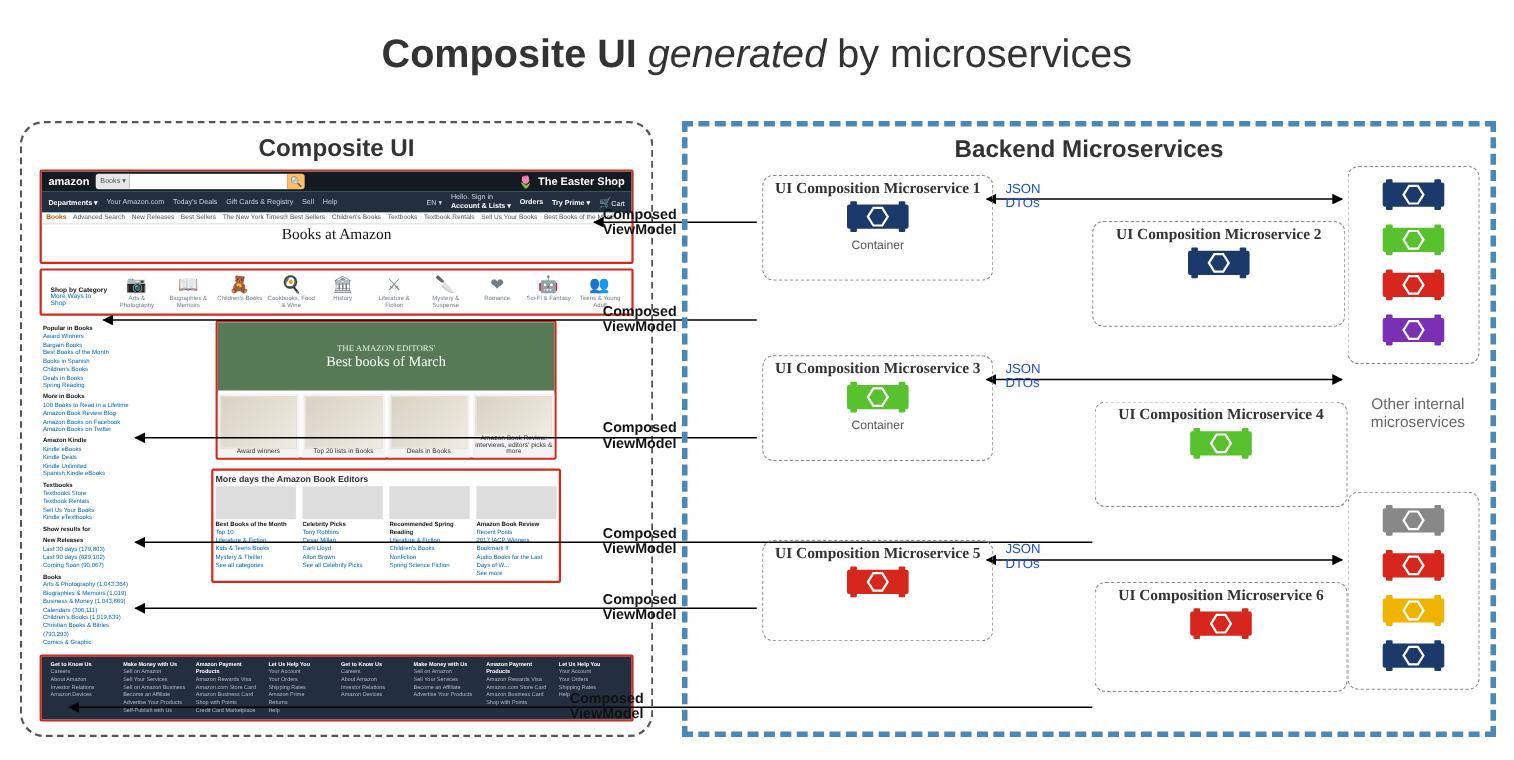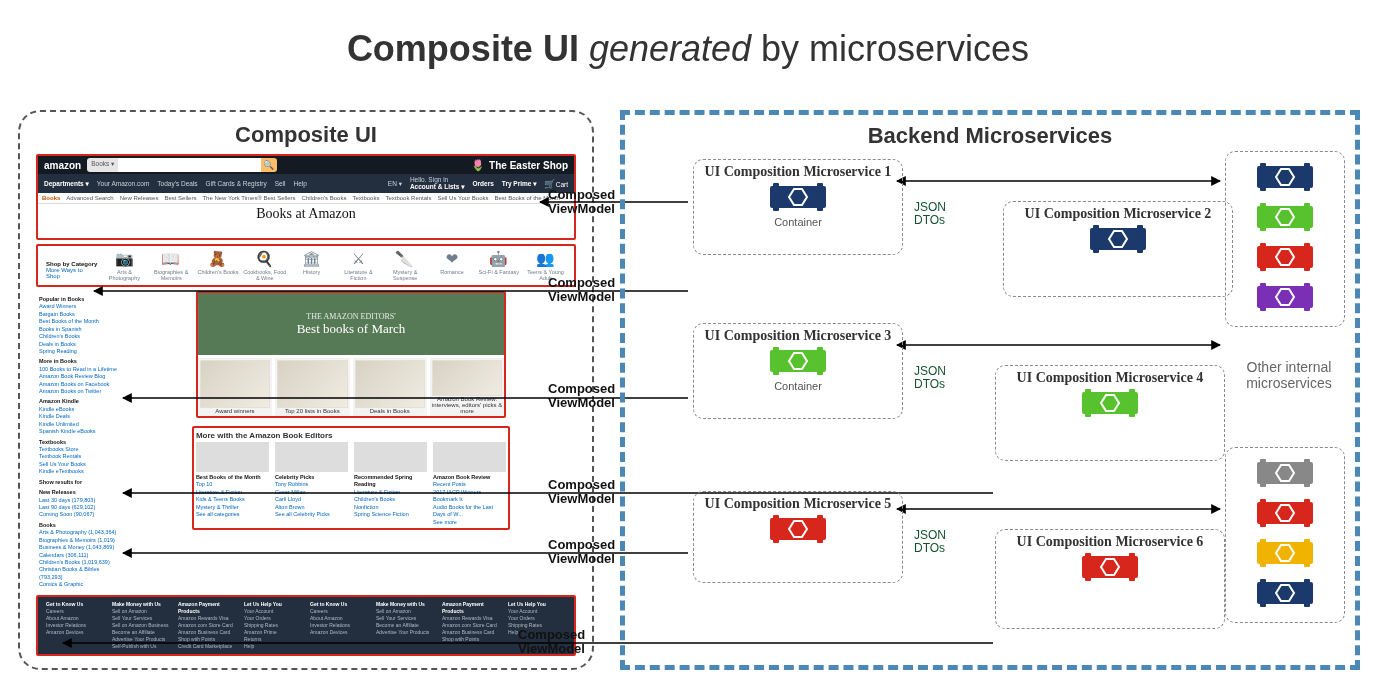--- a/index.html
+++ b/index.html
@@ -67,31 +67,31 @@
   .right-panel { position: absolute; top: 0; left: 602px; width: 740px; height: 560px; border: 5px dashed #4c88b6; padding: 8px 12px 10px; }
   .right-title { text-align:center; font-size:22px; font-weight:700; margin-bottom:2px; }
 
   .msbox { position:absolute; border:1.5px dashed #8a8a8a; border-radius:10px; padding:4px 8px 4px; text-align:center; }
   .msbox .name { font-size:14px; font-weight:700; line-height:1.15;font-family:Liberation Serif, serif; }
   .msbox .sub  { font-size:11px; color:#555; margin-top:0; }
   .ctr { display:inline-block; margin-top:2px; }
 
   
   .ms1 { top:44px;  left:68px;  width:210px; height:96px; }
-  .ms2 { top:86px;  left:378px; width:230px; height:96px; }
+  .ms2 { top:86px;  left:368px; width:230px; height:96px; }
   .ms3 { top:208px; left:68px;  width:210px; height:96px; }
   .ms4 { top:250px; left:370px; width:230px; height:96px; }
   .ms5 { top:376px; left:68px;  width:210px; height:92px; }
   .ms6 { top:414px; left:370px; width:230px; height:100px; }
 
   .other-group { position:absolute; left:600px; top:36px; width:120px; border:1.5px dashed #8a8a8a; border-radius:10px; padding:10px 8px; display:flex; flex-direction:column; align-items:center; gap:6px; }
   .other-label { position:absolute; left:594px; top:244px; width:140px; font-size:14px; color:#666; text-align:center; }
   .other-group2 { position:absolute; left:600px; top:332px; width:120px; border:1.5px dashed #8a8a8a; border-radius:10px; padding:10px 8px; display:flex; flex-direction:column; align-items:center; gap:6px; }
 
-  .dto { position:absolute; font-size:12px; color:#14532d; line-height:1.1;margin-top:36px; }
+  .dto { position:absolute; font-size:12px; color:#1d4ed8; line-height:1.1; }
 
   
   .arrow-label { position:absolute; font-size:13px; font-weight:700; color:#111; line-height:1.1; text-align:left; }
 
   
   .hex { width:58px; height:30px; }
 </style>
 </head>
 <body>
 
@@ -268,21 +268,21 @@
                 <span>Deals in Books</span>
               </div>
               <div class="tile">
                 <div class="pic"></div>
                 <span>Amazon Book Review: interviews, editors' picks &amp; more</span>
               </div>
             </div>
         </div>
 
         <div class="redbox">
-          <div class="editorhead">More with the Amazon Book Editors</div>
+          <div class="editorhead">More days the Amazon Book Editors</div>
           <div class="edrow" id="edrow">
               <div class="edcol">
                 <div class="img"></div>
                 <div class="hd">Best Books of the Month</div>
                 <div>Top 10</div>
                 <div>Literature &amp; Fiction</div>
                 <div>Kids &amp; Teens Books</div>
                 <div>Mystery &amp; Thriller</div>
                 <div>See all categories</div>
               </div>

